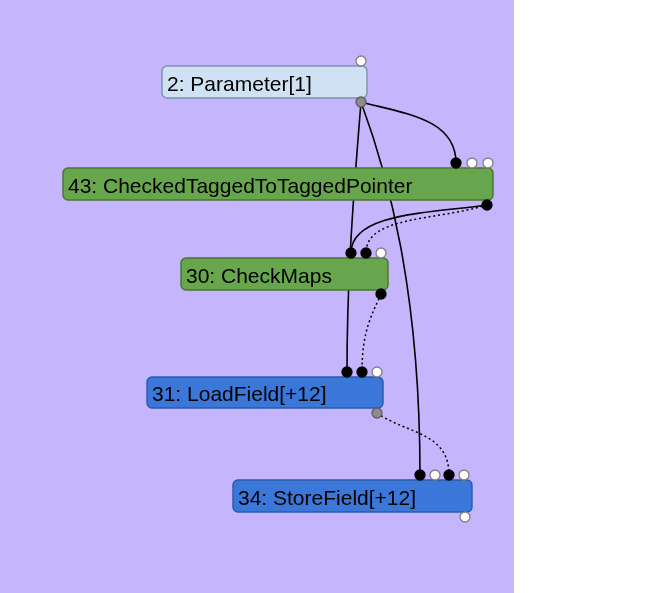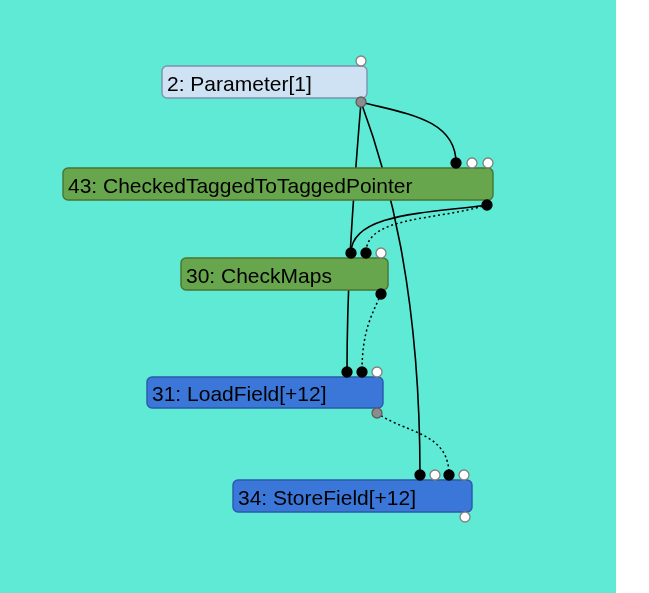--- a/index.html
+++ b/index.html
@@ -2,23 +2,23 @@
 <html><head>
 <meta charset="utf-8">
 <style>
   html, body {
     margin: 0;
     padding: 0;
     background: #ffffff;
   }
   #stage {
     position: relative;
-    width: 616px;
+    width: 514px;
     height: 593px;
-    background: #5eead4;
+    background: #c4b5fd;
     overflow: hidden;
     font-family: "Liberation Sans", sans-serif;
   }
   svg { display: block; }
   .node-rect {
     stroke-width: 1.4;
   }
   .node-label {
     font-family: "Liberation Sans", sans-serif;
     font-size: 21px;

